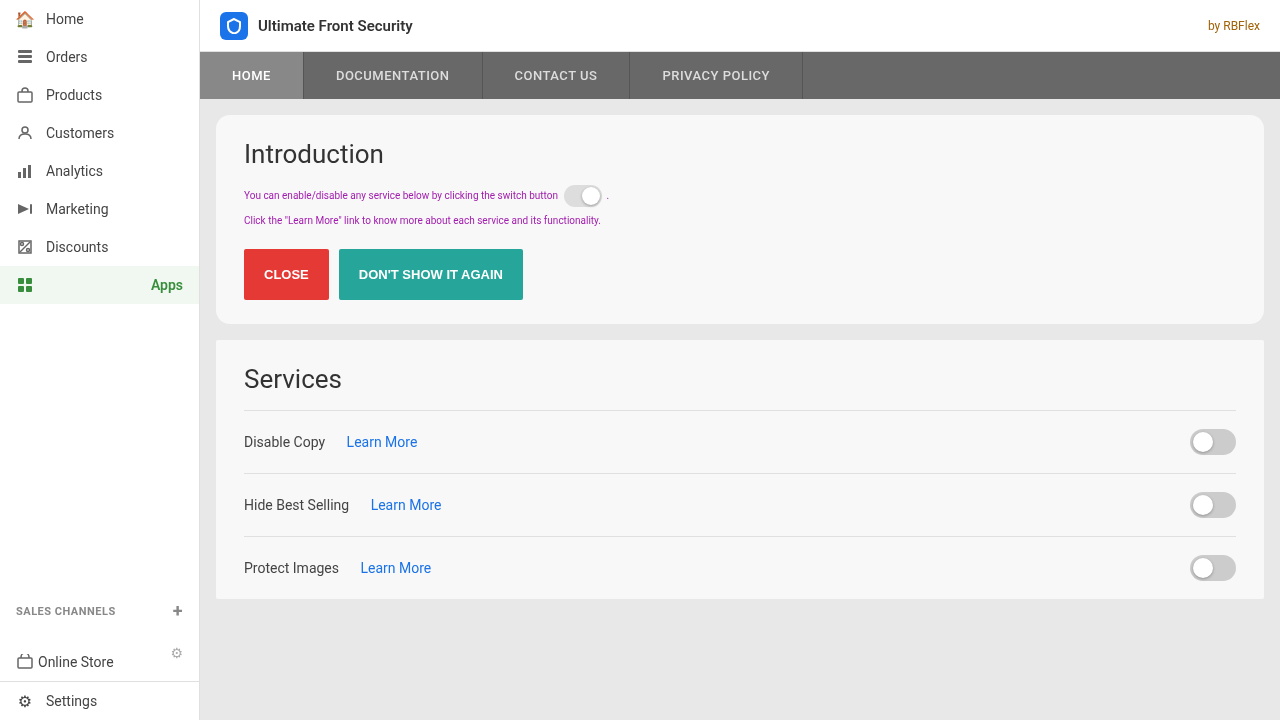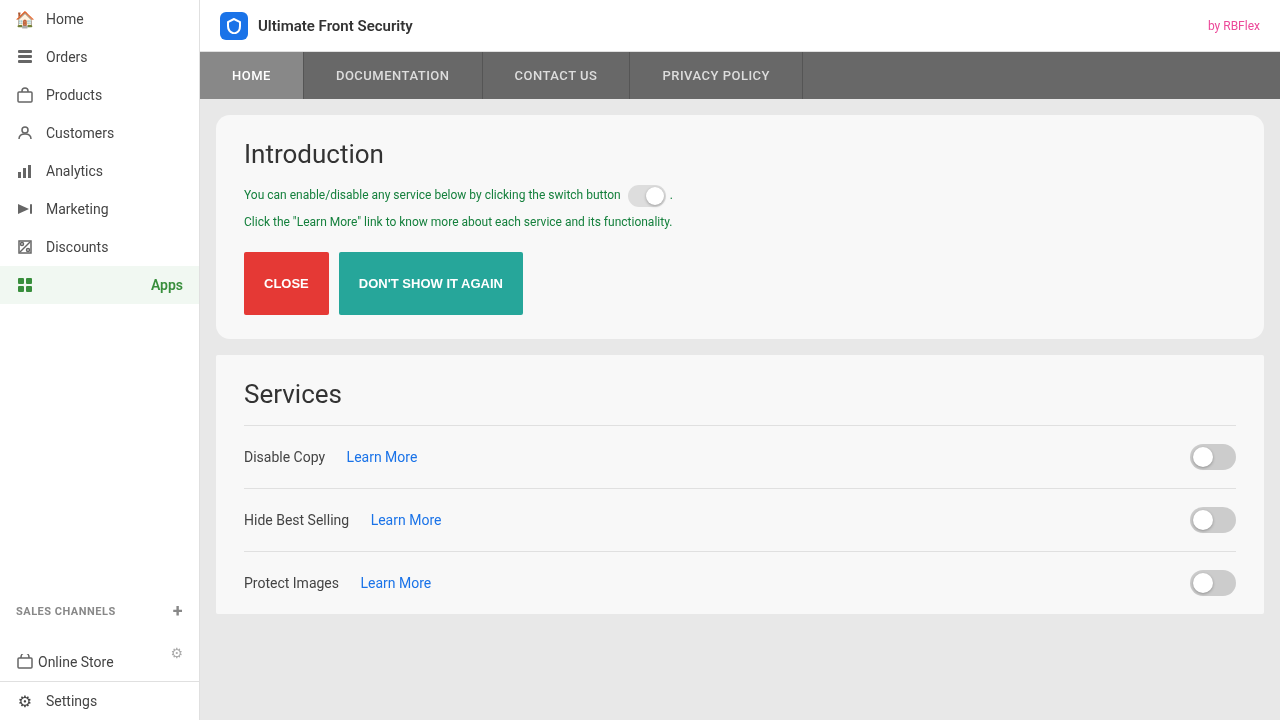--- a/index.html
+++ b/index.html
@@ -87,21 +87,21 @@
       background: #1a73e8;
       border-radius: 6px;
       display: flex;
       align-items: center;
       justify-content: center;
       color: #fff;
       font-size: 14px;
     }
     .topbar-right {
       font-size: 12px;
-      color: #ec4899;
+      color: #a16207;
     }
 
     
     #navtabs {
       display: flex;
       background: #686868;
       flex-shrink: 0;
     }
     .nav-tab {
       padding: 16px 32px;
@@ -130,22 +130,22 @@
       padding: 24px 28px;
       border-radius: 14px;
     }
     .intro-box h2 {
       font-size: 26px;
       font-weight: 400;
       color: #333;
       margin-bottom: 16px;
     }
     .intro-text {
-      font-size: 12px;
-      color: #15803d;
+      font-size: 10px;
+      color: #a21caf;
       line-height: 1.6;
       margin-bottom: 6px;
     }
     .toggle-inline {
       display: inline-flex;
       align-items: center;
       vertical-align: middle;
       margin: 0 4px;
     }
     .toggle-inline .toggle-track {
@@ -167,21 +167,21 @@
     }
     .intro-actions {
       margin-top: 20px;
       display: flex;
       gap: 10px;
     }
     .btn-close {
       background: #e53935;
       color: #fff;
       border: none;
-      padding: 24px 20px;
+      padding: 18px 20px;
       font-size: 13px;
       font-weight: 600;
       cursor: pointer;
       border-radius: 2px;
       text-transform: uppercase;
     }
     .btn-dont-show {
       background: #26a69a;
       color: #fff;
       border: none;

